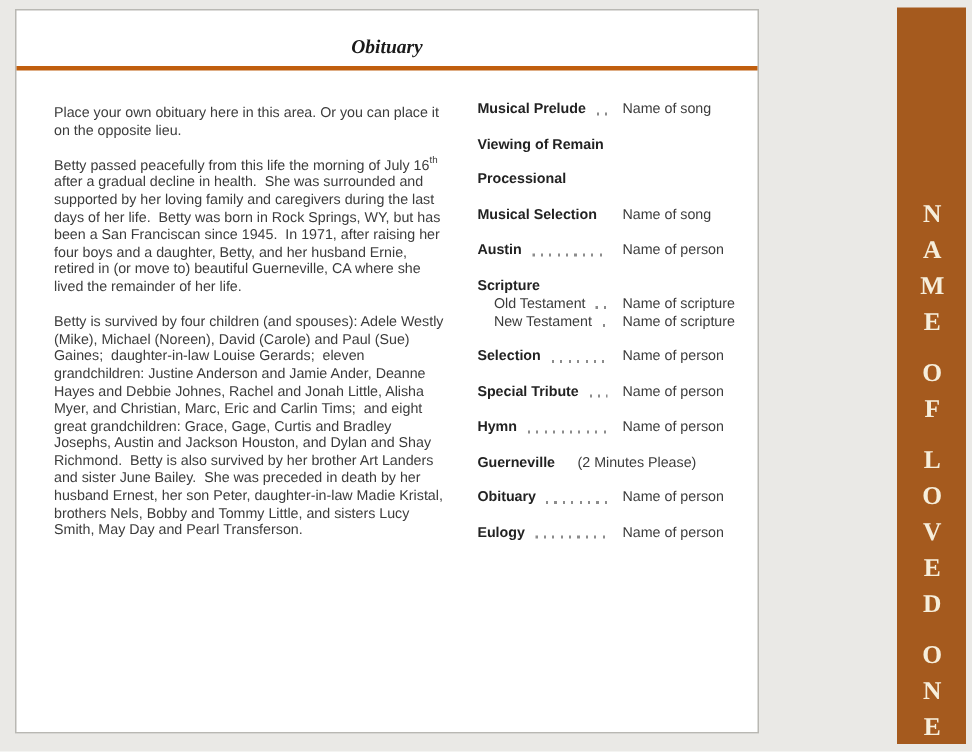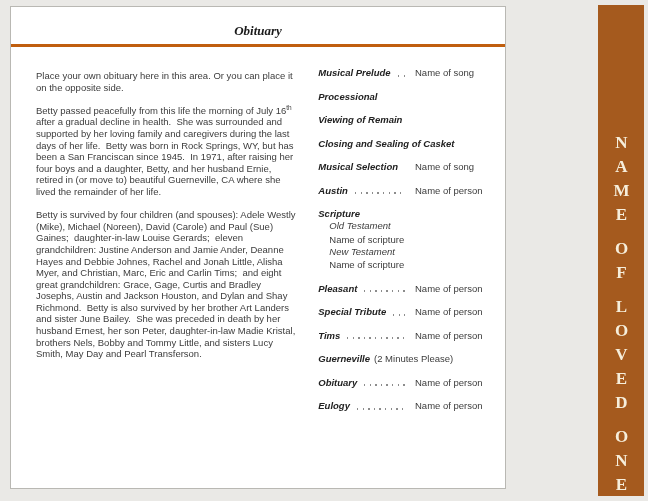--- a/index.html
+++ b/index.html
@@ -49,24 +49,24 @@
     flex:1; box-sizing:border-box;
     padding:20px 6px 0 16px;
   }
   .svc-row {
     display:flex; align-items:baseline;
     font-size:9.5px; line-height:11.5px;
     margin-bottom:12px;
     color:#3c3c3c;
   }
   .svc-row.tight { margin-bottom:0.5px; }
-  .svc-row.sub { padding-left:11px;flex-direction:column; }
-  .svc-label { font-weight:bold; color:#222; white-space:nowrap;font-style:italic; }
+  .svc-row.sub { padding-left:11px; }
+  .svc-label { font-weight:bold; color:#222; white-space:nowrap; }
   .svc-row.sub .svc-label { font-weight:normal; color:#3c3c3c; }
-  .svc-note { margin-left:4px; white-space:nowrap; }
+  .svc-note { margin-left:15px; white-space:nowrap; }
   .leader {
     flex:1; align-self:flex-end;
     height:1.6px; margin:0 10px 2px 7px;
     background:repeating-linear-gradient(to right, #8c8c8c 0 1.4px, transparent 1.4px 5.6px);
   }
   .svc-value { width:84px; flex:none; white-space:nowrap; }
   .banner {
     position:absolute; left:598px; top:5px;
     width:46px; height:491px;
     background:#a55a1e;
@@ -86,44 +86,41 @@
 <body>
 
 <div class="page">
   <div class="page-header">
     <div class="header-half">Obituary</div>
   </div>
   <div class="rule"></div>
   <div class="page-body">
 
     <div class="col-left">
-      <p><span>Place your own obituary here in this area. Or you can place it on the opposite side.</span></p>
+      <p><span>Place your own obituary here in this area. Or you can place it on the opposite lieu.</span></p>
       <p><span>Betty passed peacefully from this life the morning of July 16</span><sup>th</sup><span> after a gradual decline in health.  She was surrounded and supported by her loving family and caregivers during the last days of her life.  Betty was born in Rock Springs, WY, but has been a San Franciscan since 1945.  In 1971, after raising her four boys and a daughter, Betty, and her husband Ernie, retired in (or move to) beautiful Guerneville, CA where she lived the remainder of her life.</span></p>
       <p><span>Betty is survived by four children (and spouses): Adele Westly (Mike), Michael (Noreen), David (Carole) and Paul (Sue) Gaines;  daughter-in-law Louise Gerards;  eleven grandchildren: Justine Anderson and Jamie Ander, Deanne Hayes and Debbie Johnes, Rachel and Jonah Little, Alisha Myer, and Christian, Marc, Eric and Carlin Tims;  and eight great grandchildren: Grace, Gage, Curtis and Bradley Josephs, Austin and Jackson Houston, and Dylan and Shay Richmond.  Betty is also survived by her brother Art Landers and sister June Bailey.  She was preceded in death by her husband Ernest, her son Peter, daughter-in-law Madie Kristal, brothers Nels, Bobby and Tommy Little, and sisters Lucy Smith, May Day and Pearl Transferson.</span></p>
     </div>
 
     <div class="col-right">
 
       <div class="svc-row">
         <span class="svc-label">Musical Prelude</span>
         <span class="leader"></span>
         <span class="svc-value">Name of song</span>
       </div>
 
       <div class="svc-row">
-        <span class="svc-label">Processional</span>
-      </div>
-
-      <div class="svc-row">
         <span class="svc-label">Viewing of Remain</span>
       </div>
 
       <div class="svc-row">
-        <span class="svc-label">Closing and Sealing of Casket</span>
+        <span class="svc-label">Processional</span>
       </div>
+
 
       <div class="svc-row">
         <span class="svc-label">Musical Selection</span>
         <span class="leader"></span>
         <span class="svc-value">Name of song</span>
       </div>
 
       <div class="svc-row">
         <span class="svc-label">Austin</span>
         <span class="leader"></span>
@@ -140,33 +137,33 @@
         <span class="svc-value">Name of scripture</span>
       </div>
 
       <div class="svc-row sub">
         <span class="svc-label">New Testament</span>
         <span class="leader"></span>
         <span class="svc-value">Name of scripture</span>
       </div>
 
       <div class="svc-row">
-        <span class="svc-label">Pleasant</span>
+        <span class="svc-label">Selection</span>
         <span class="leader"></span>
         <span class="svc-value">Name of person</span>
       </div>
 
       <div class="svc-row">
         <span class="svc-label">Special Tribute</span>
         <span class="leader"></span>
         <span class="svc-value">Name of person</span>
       </div>
 
       <div class="svc-row">
-        <span class="svc-label">Tims</span>
+        <span class="svc-label">Hymn</span>
         <span class="leader"></span>
         <span class="svc-value">Name of person</span>
       </div>
 
       <div class="svc-row">
         <span class="svc-label">Guerneville</span>
         <span class="svc-note">(2 Minutes Please)</span>
       </div>
 
       <div class="svc-row">

